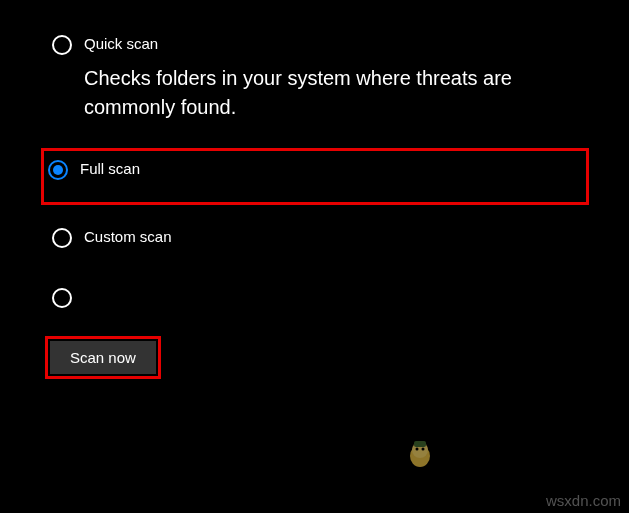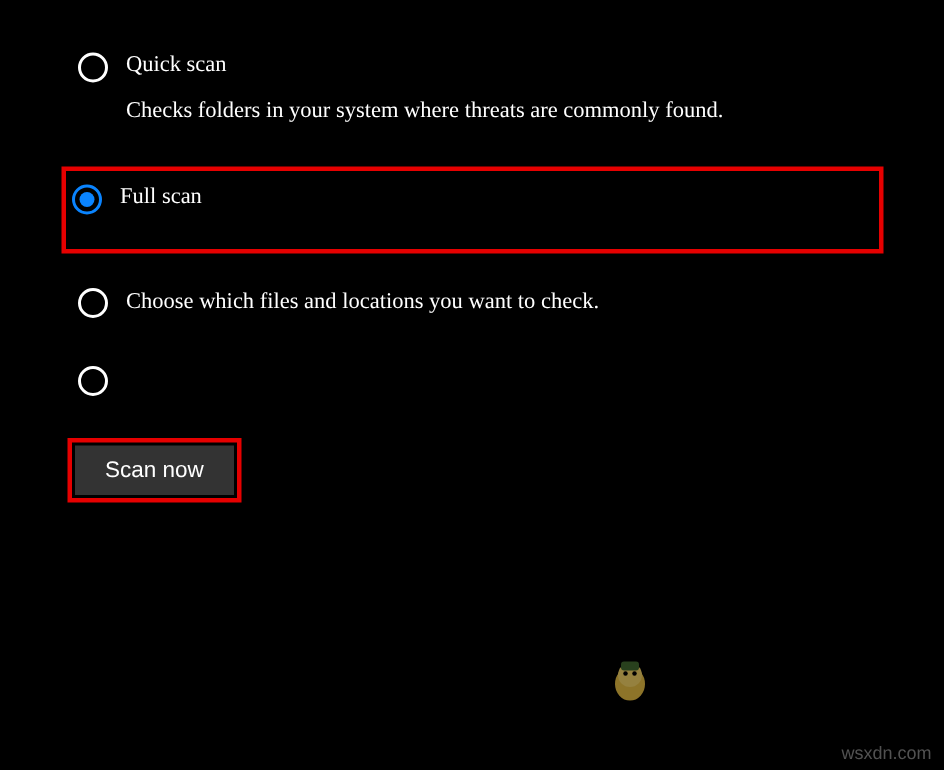--- a/index.html
+++ b/index.html
@@ -45,30 +45,29 @@
     .radio.selected::after {
       content: "";
       width: 10px;
       height: 10px;
       background: #0a84ff;
       border-radius: 50%;
       display: block;
     }
     .option-body {
       flex: 1;
-      font-family: Liberation Serif, serif;
     }
     .option-title {
       font-size: 15px;
       font-weight: 400;
       margin-bottom: 10px;
       line-height: 1.3;
     }
     .option-desc {
-      font-size: 15px;
+      font-size: 20px;
       color: #fff;
       line-height: 1.45;
     }
     .scan-button-wrap {
       display: inline-block;
       border: 3px solid #e60000;
       padding: 2px;
       margin-top: 2px;
       margin-left: -3px;
     }
@@ -80,21 +79,21 @@
       font-size: 15px;
       font-family: inherit;
       cursor: pointer;
       min-width: 100px;
       text-align: center;
     }
     .watermark {
       position: absolute;
       bottom: 4px;
       right: 8px;
-      font-size: 12px;
+      font-size: 15px;
       color: #888;
       opacity: 0.6;
     }
     .mascot {
       position: absolute;
       right: 195px;
       bottom: 45px;
       width: 28px;
       height: 32px;
       opacity: 0.7;
@@ -116,21 +115,21 @@
 <div class="option highlighted">
   <div class="radio selected"></div>
   <div class="option-body">
     <div class="option-title">Full scan</div>
   </div>
 </div>
 
 <div class="option">
   <div class="radio"></div>
   <div class="option-body">
-    <div class="option-desc">Choose which files and locations you want to check.</div>
+    <div class="option-title">Custom scan</div>
   </div>
 </div>
 
 <div class="option">
   <div class="radio"></div>
   <div class="option-body">
   </div>
 </div>
 
 <div class="scan-button-wrap">

